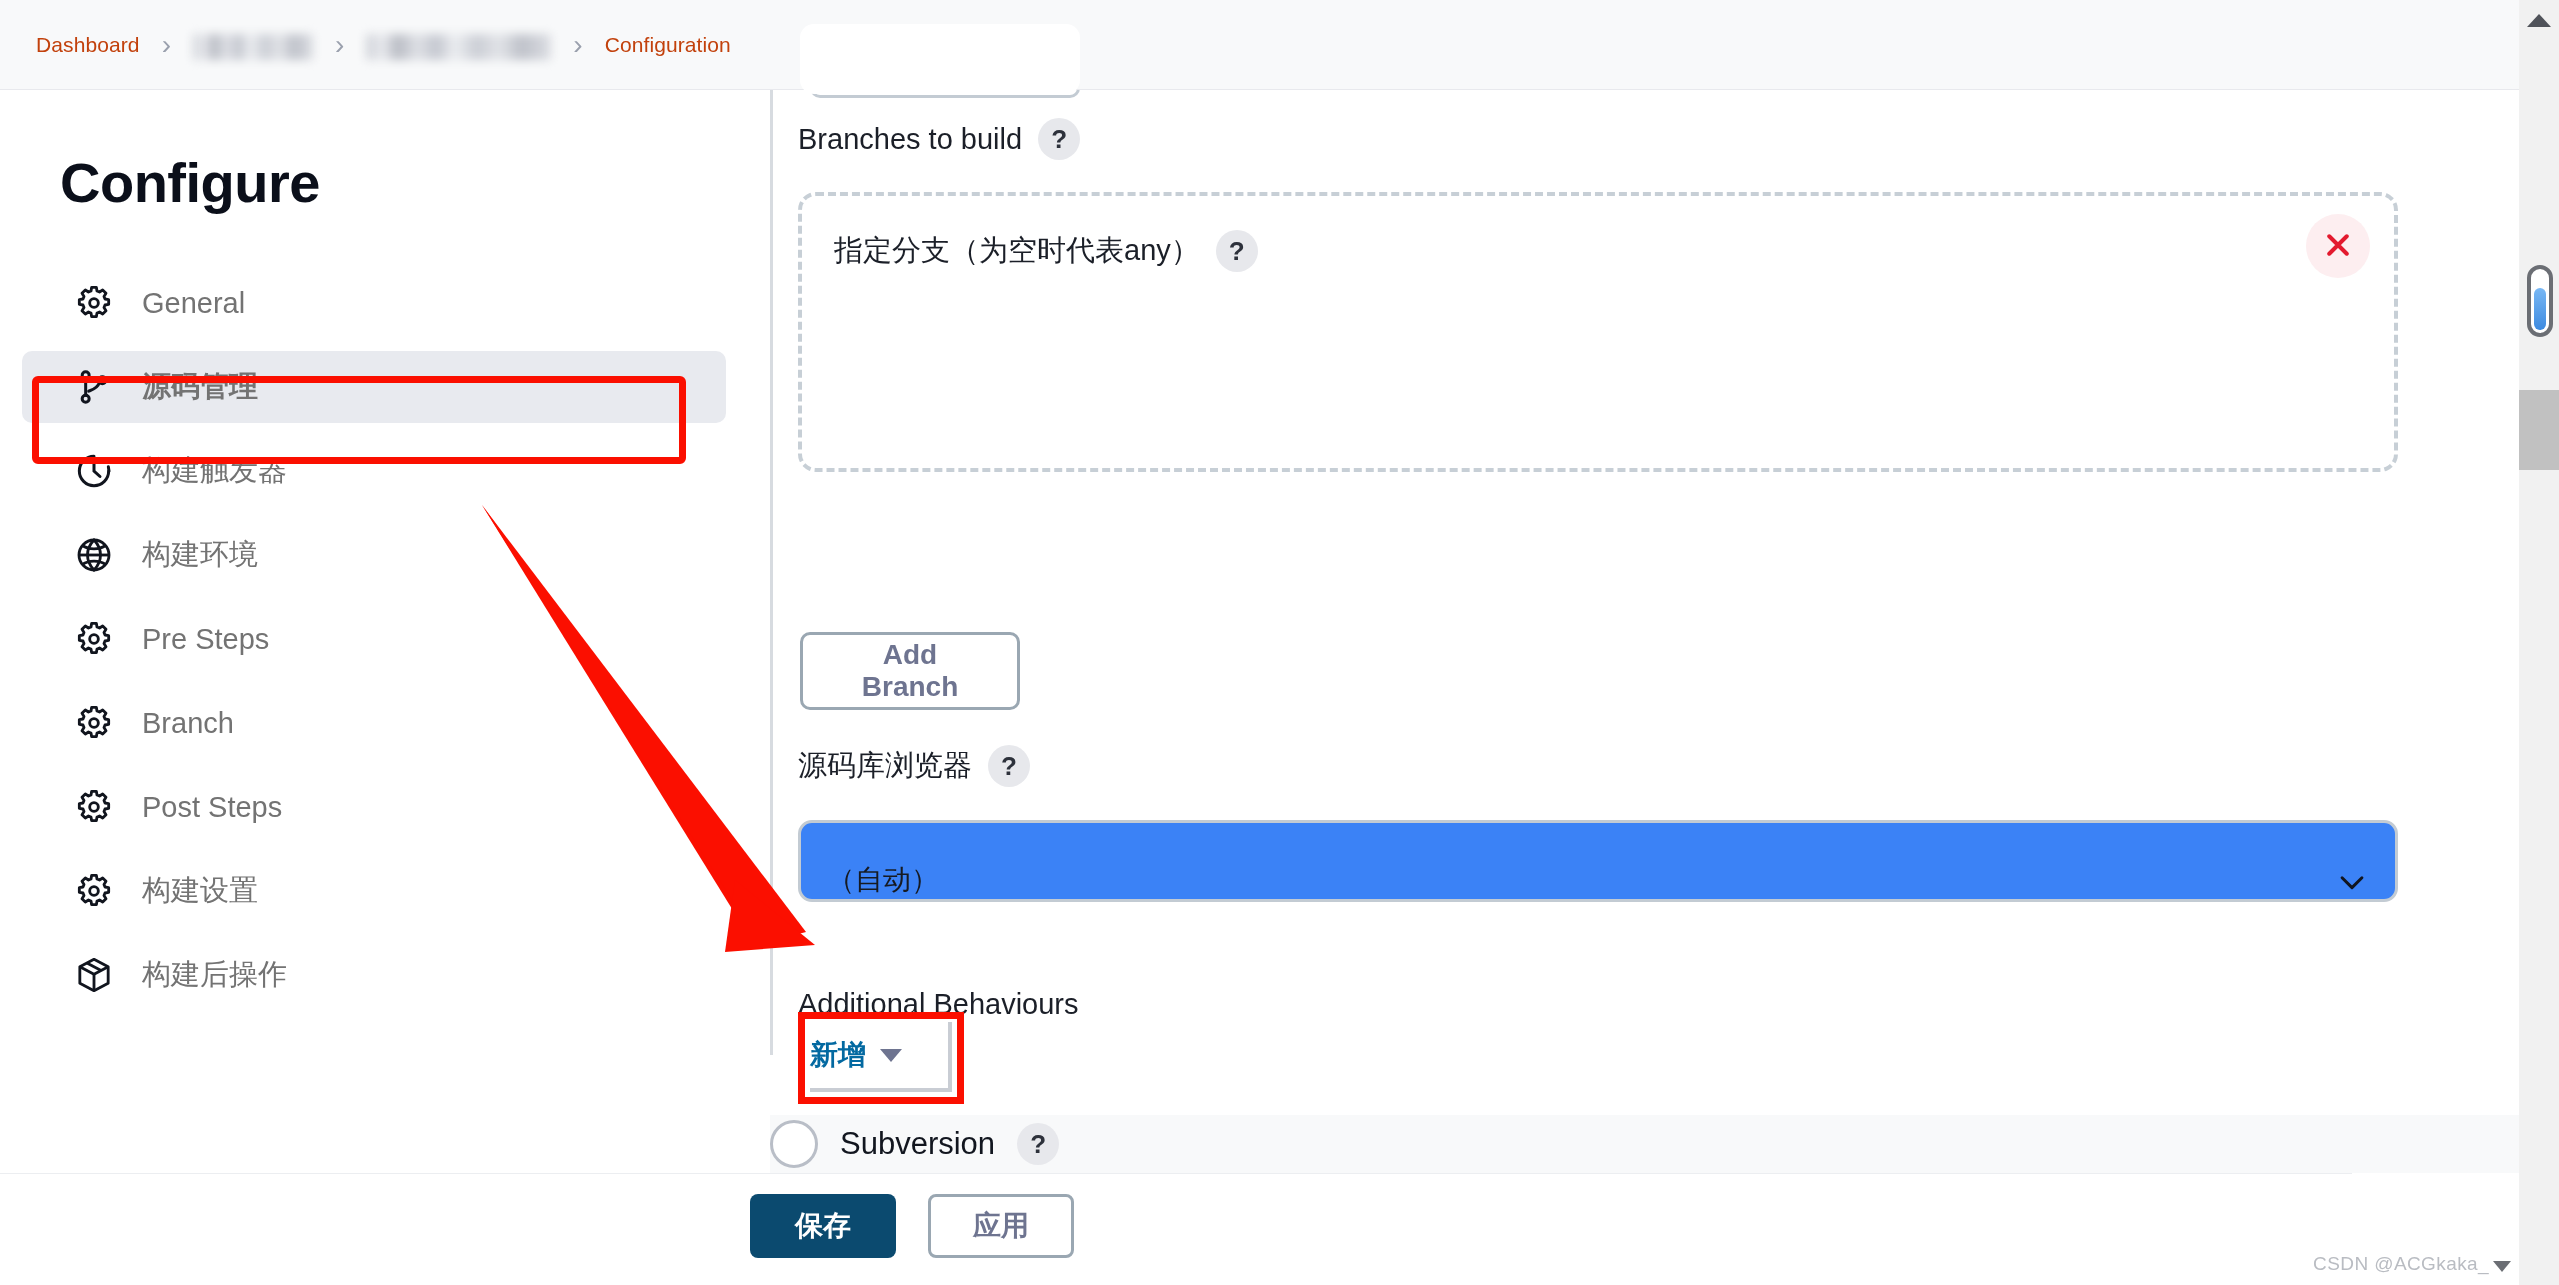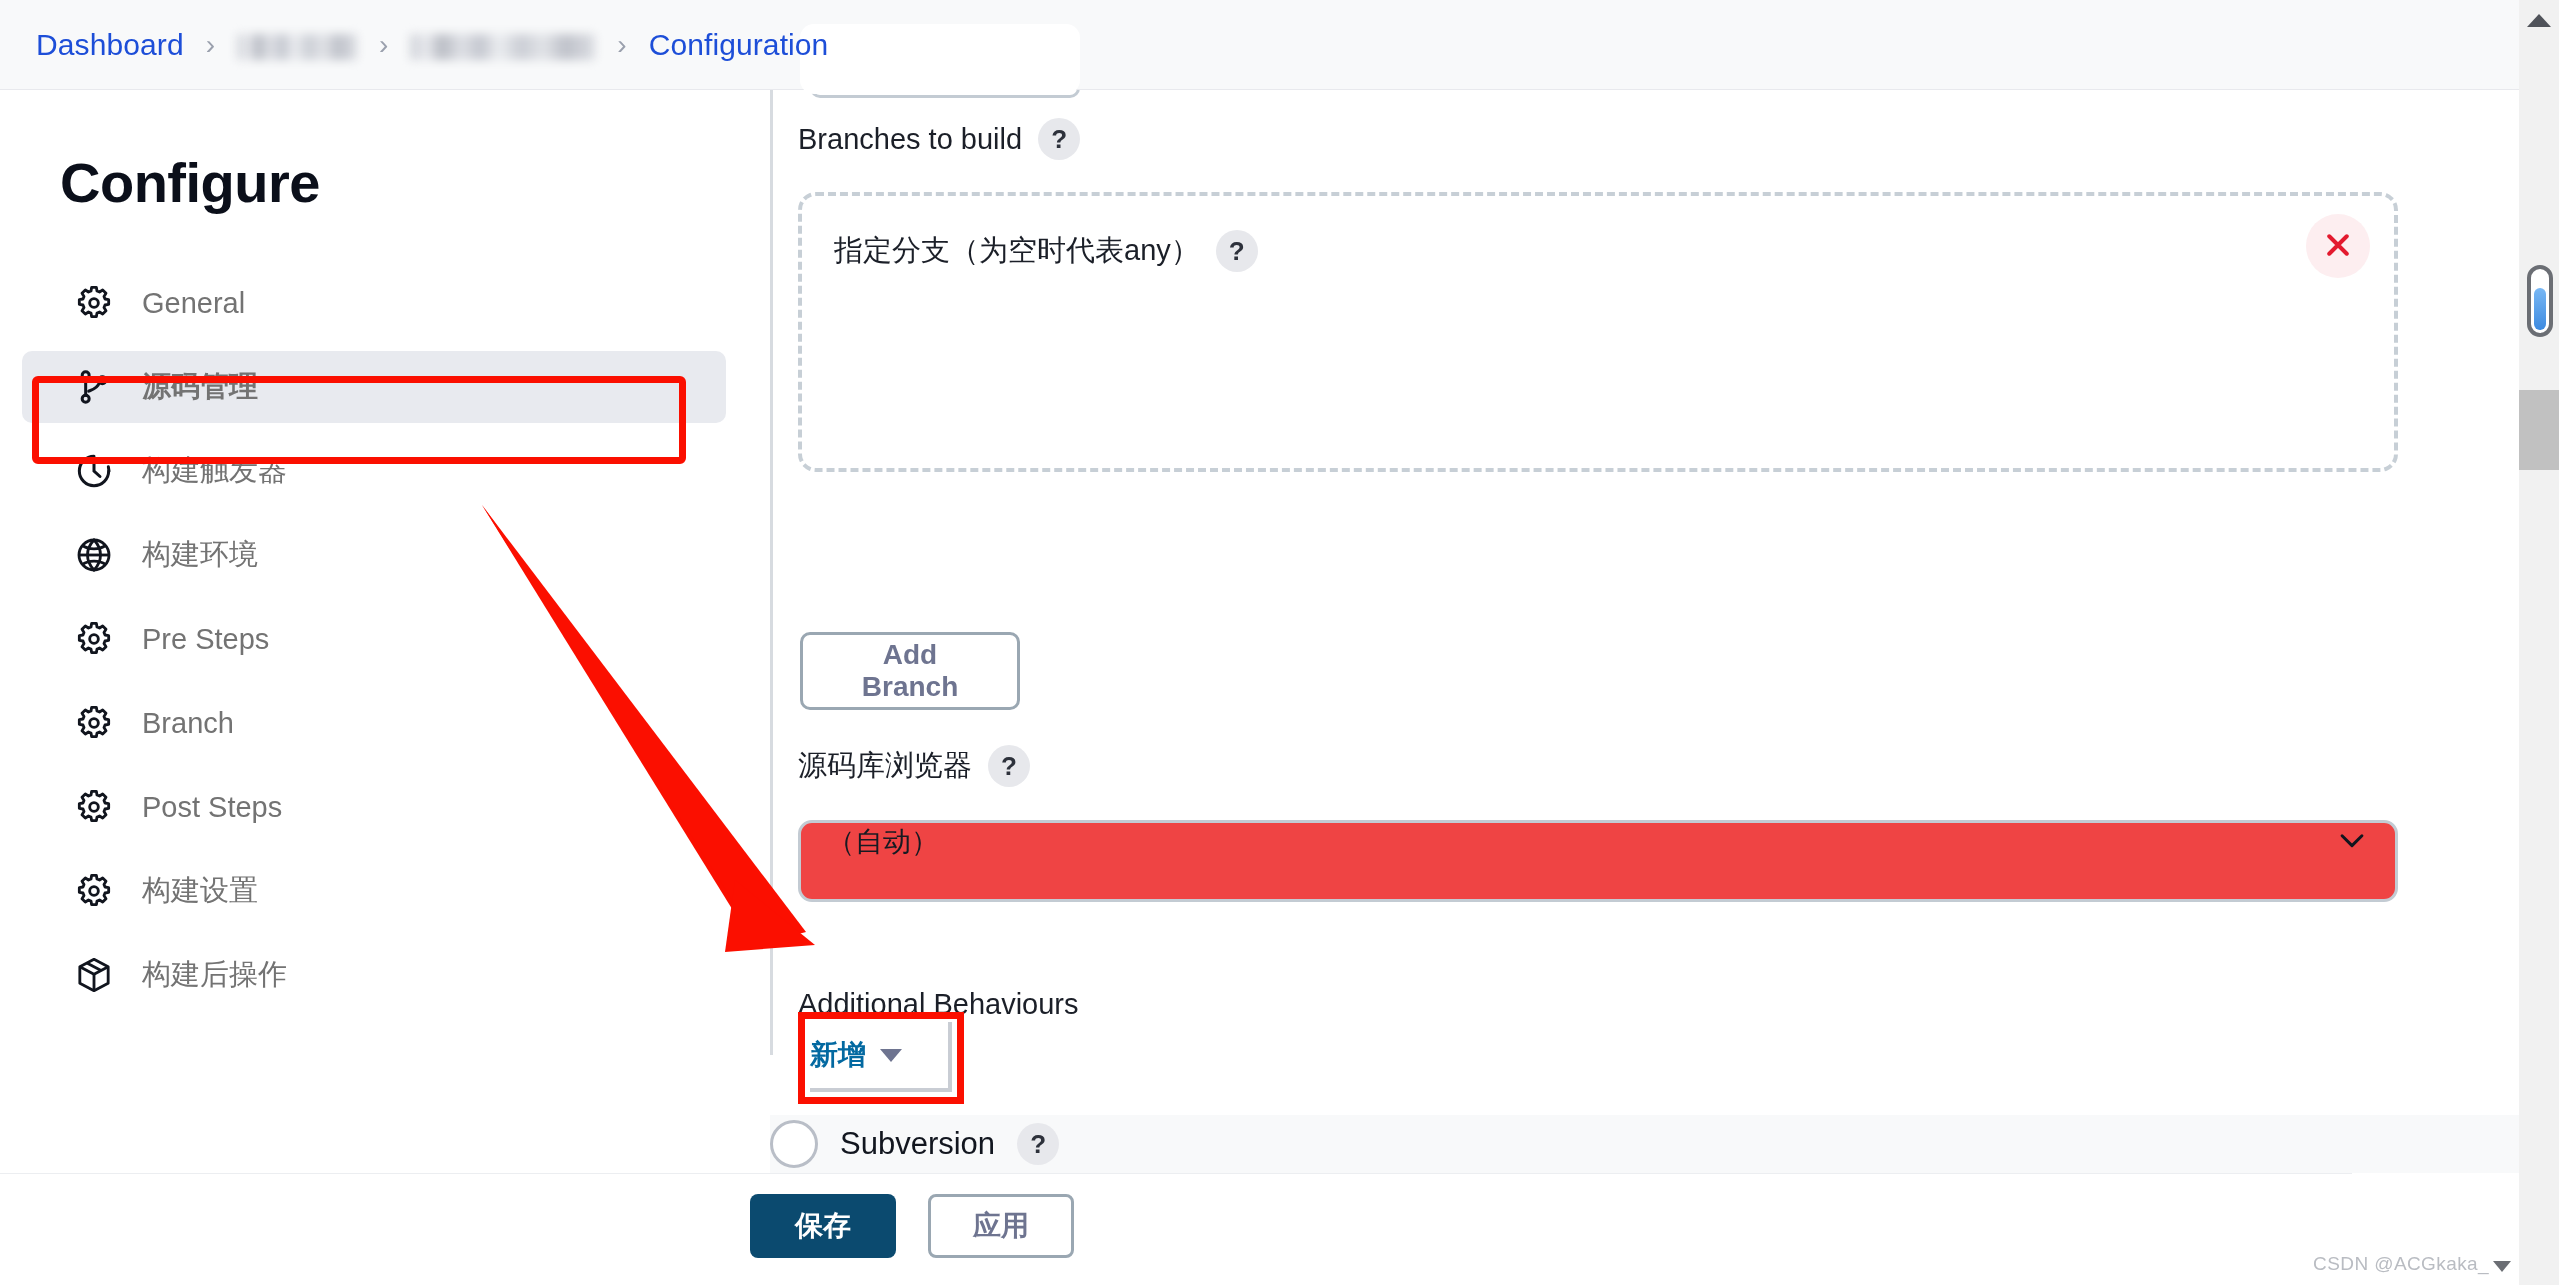--- a/index.html
+++ b/index.html
@@ -19,22 +19,22 @@
     height: 90px;
     background: #f8f9fa;
     border-bottom: 1px solid #e8e9ed;
     display: flex;
     align-items: center;
     padding-left: 36px;
     gap: 0px;
     z-index: 5;
   }
   .crumb {
-    font-size: 30px;
-    color: #1d4ed8;
+    font-size: 21px;
+    color: #c2410c;
     letter-spacing: .1px;
     white-space: nowrap;
   }
   .crumb-sep {
     font-size: 28px;
     color: #9aa0ad;
     margin: 0 22px;
     font-weight: 300;
   }
   .crumb-redacted {
@@ -214,23 +214,23 @@
     padding: 0 30px;
   }
   #add-branch-btn { left: 30px; top: 542px; width: 220px; }
 
   .select-box {
     position: absolute;
     left: 28px; top: 730px;
     width: 1600px; height: 82px;
     border: 3px solid #c3cbd3;
     border-radius: 14px;
-    background: #ef4444;
-    display: flex;
-    align-items: flex-start;
+    background: #3b82f6;
+    display: flex;
+    align-items: flex-end;
     padding: 0 26px;
     font-size: 28px;
     color: #161a22;
     cursor: pointer;
     justify-content: space-between;
   }
   .select-box .chev { width: 34px; height: 34px; }
 
   .add-dropdown {
     position: absolute;

